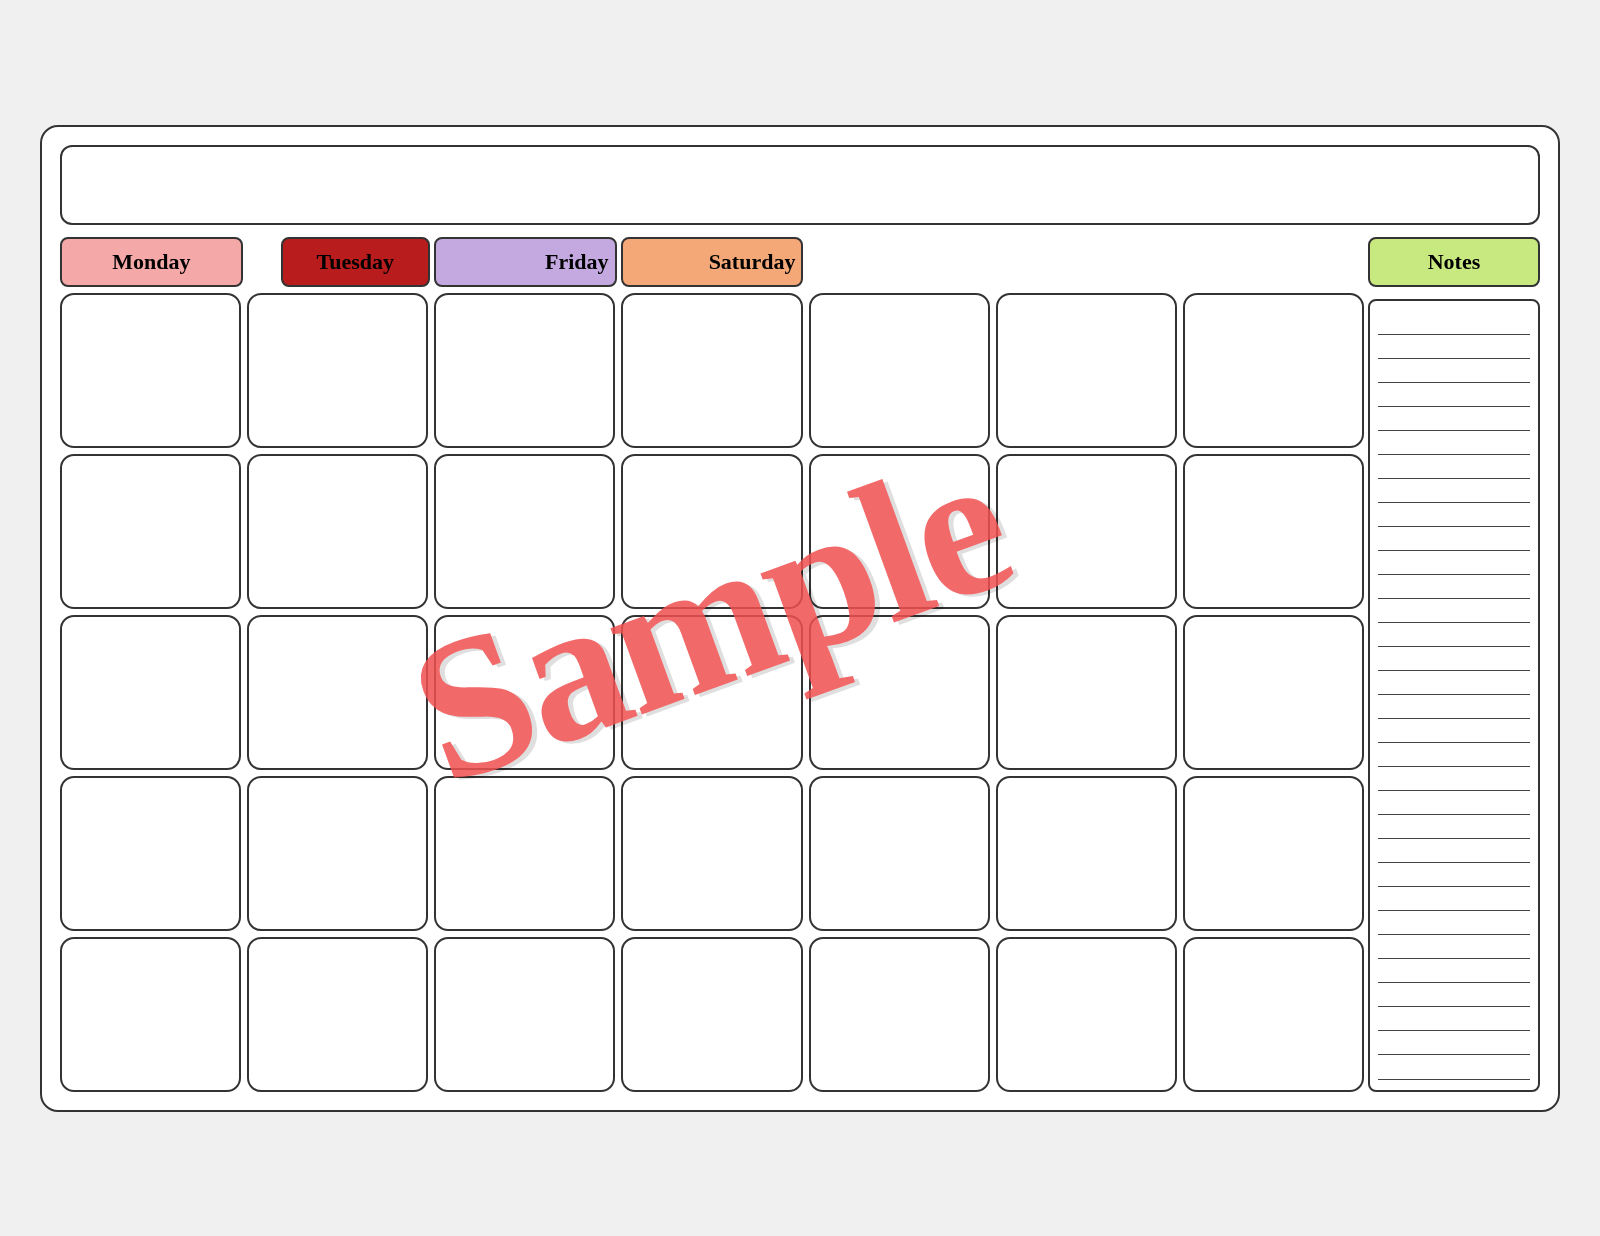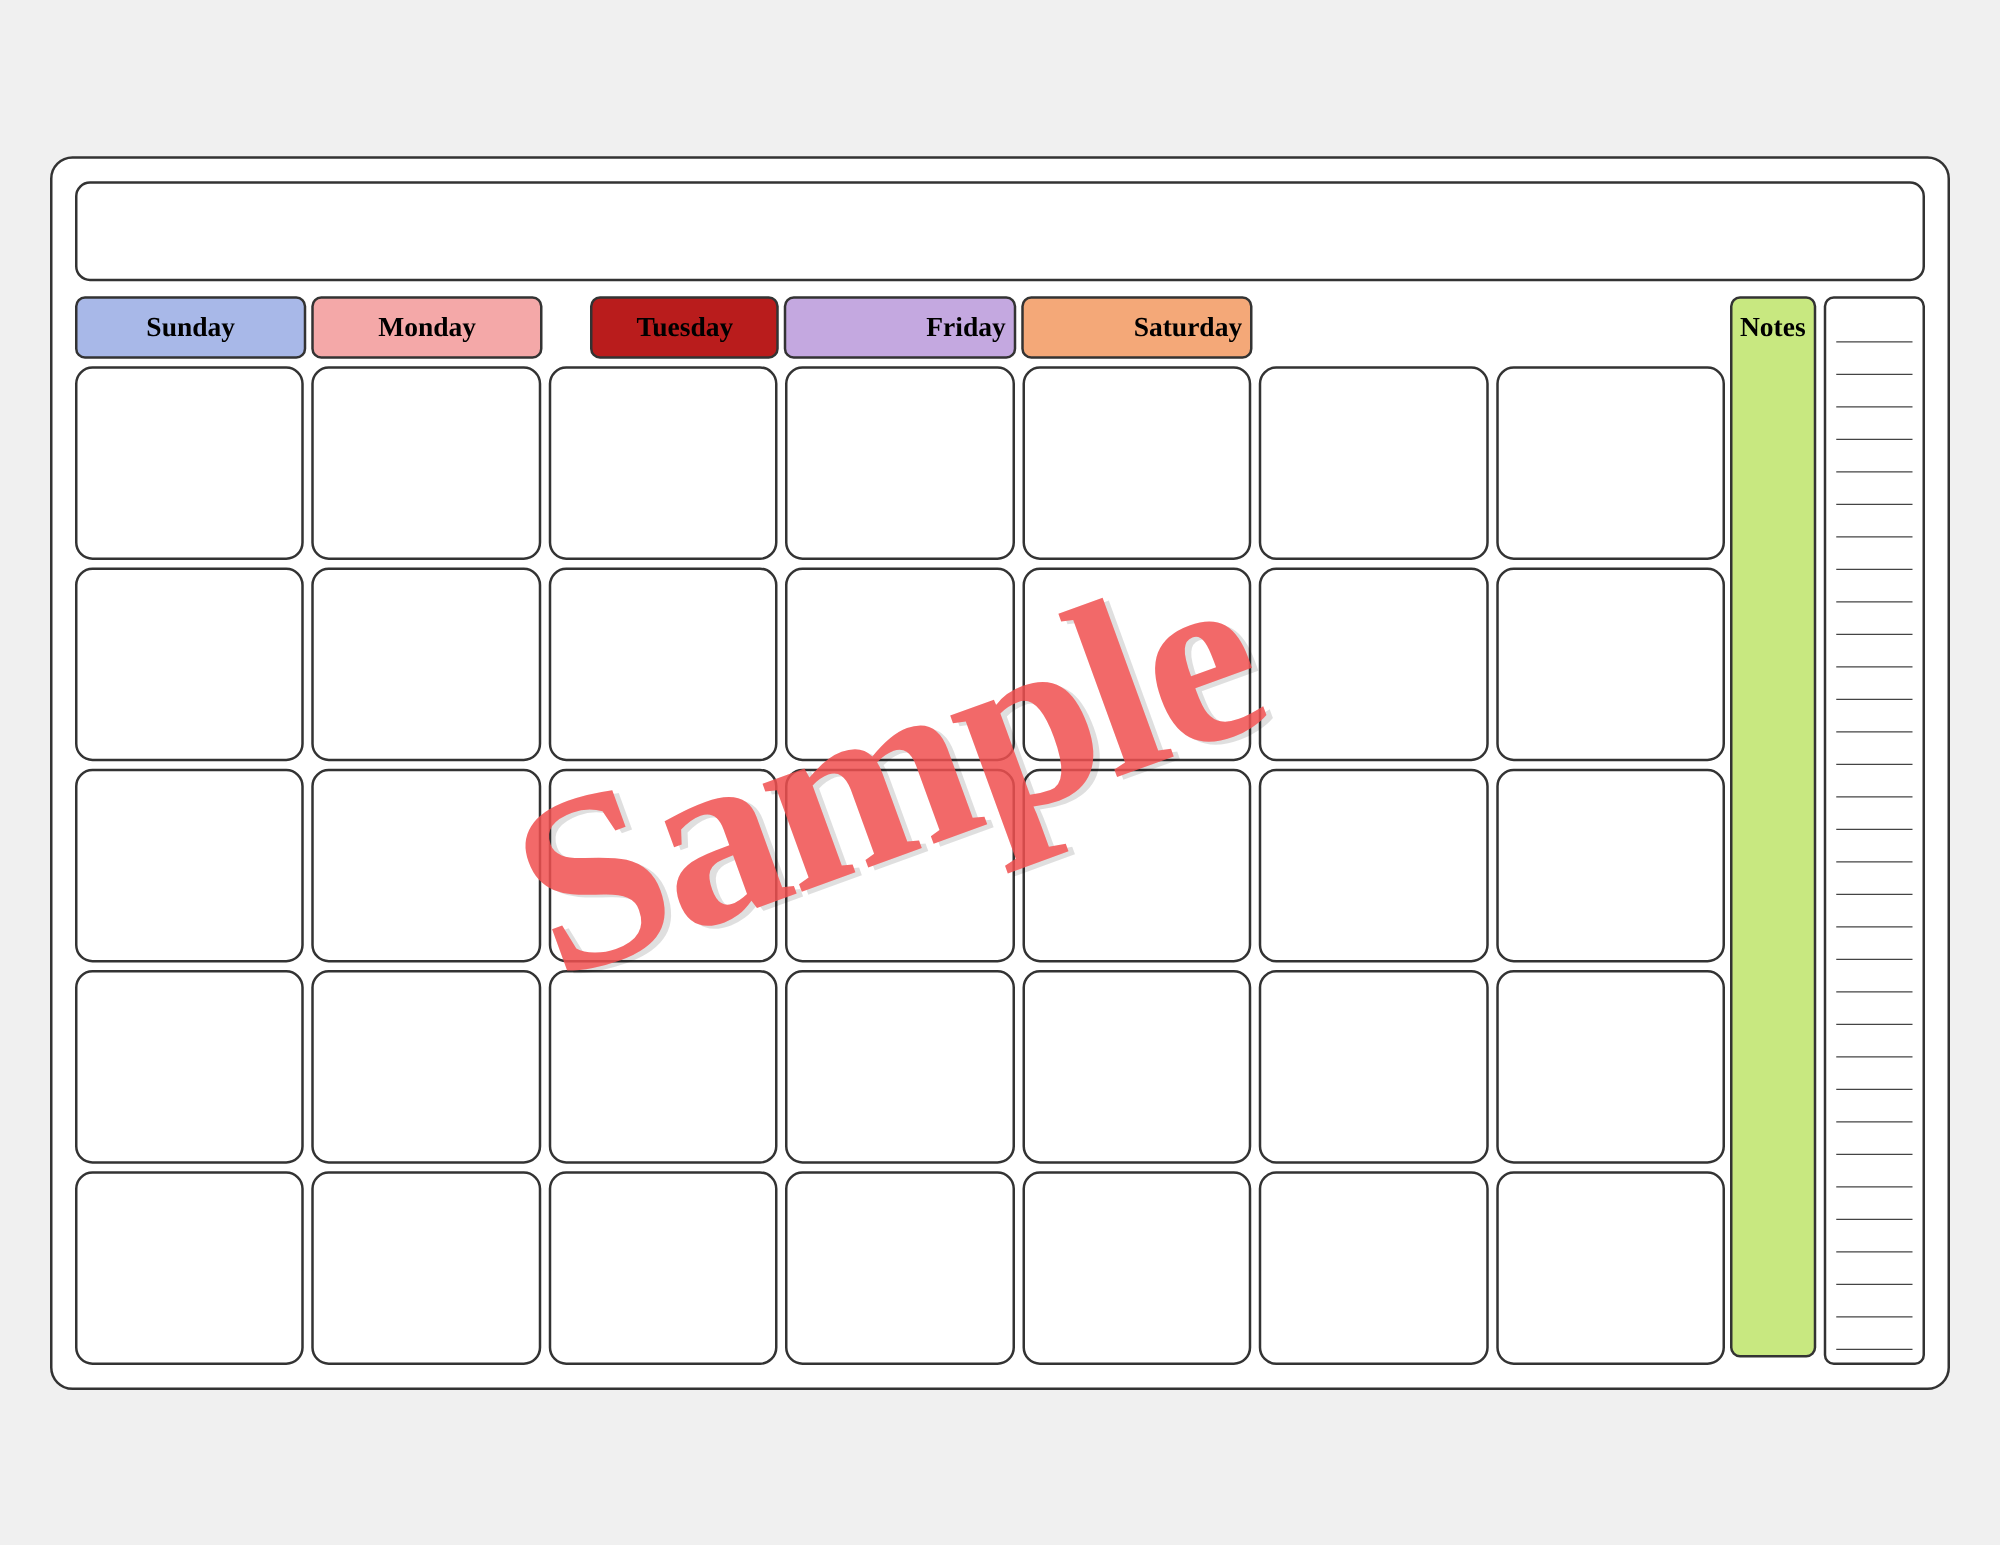--- a/index.html
+++ b/index.html
@@ -98,24 +98,24 @@
       display: flex;
       flex-direction: row;
       gap: 0;
     }
 
     .calendar-main-area {
       flex: 1;
     }
 
     .calendar-notes-area {
-      width: 156px;
+      width: 172px;
       margin-left: 4px;
       display: flex;
-      flex-direction: row;
+      flex-direction: column;
       gap: 6px;
     }
 
     .notes-header-cell {
       border: 2px solid #333;
       border-radius: 8px;
       padding: 10px 6px;
       text-align: center;
       font-size: 22px;
       font-weight: bold;
@@ -146,21 +146,20 @@
 
 <div class="calendar-outer">
 
   <div class="title-bar"></div>
 
   <div class="full-calendar-wrapper">
 
     <div class="calendar-main-area">
 
       <div class="header-row">
-        <div class="header-cell header-sunday">Sunday</div>
         <div class="header-cell header-monday">Monday</div>
         <div class="header-cell header-tuesday">Tuesday</div>
         <div class="header-cell header-friday">Friday</div>
         <div class="header-cell header-saturday">Saturday</div>
       </div>
 
       <div class="body-rows">
 
         <div class="cal-row">
           <div class="day-cell"></div>

